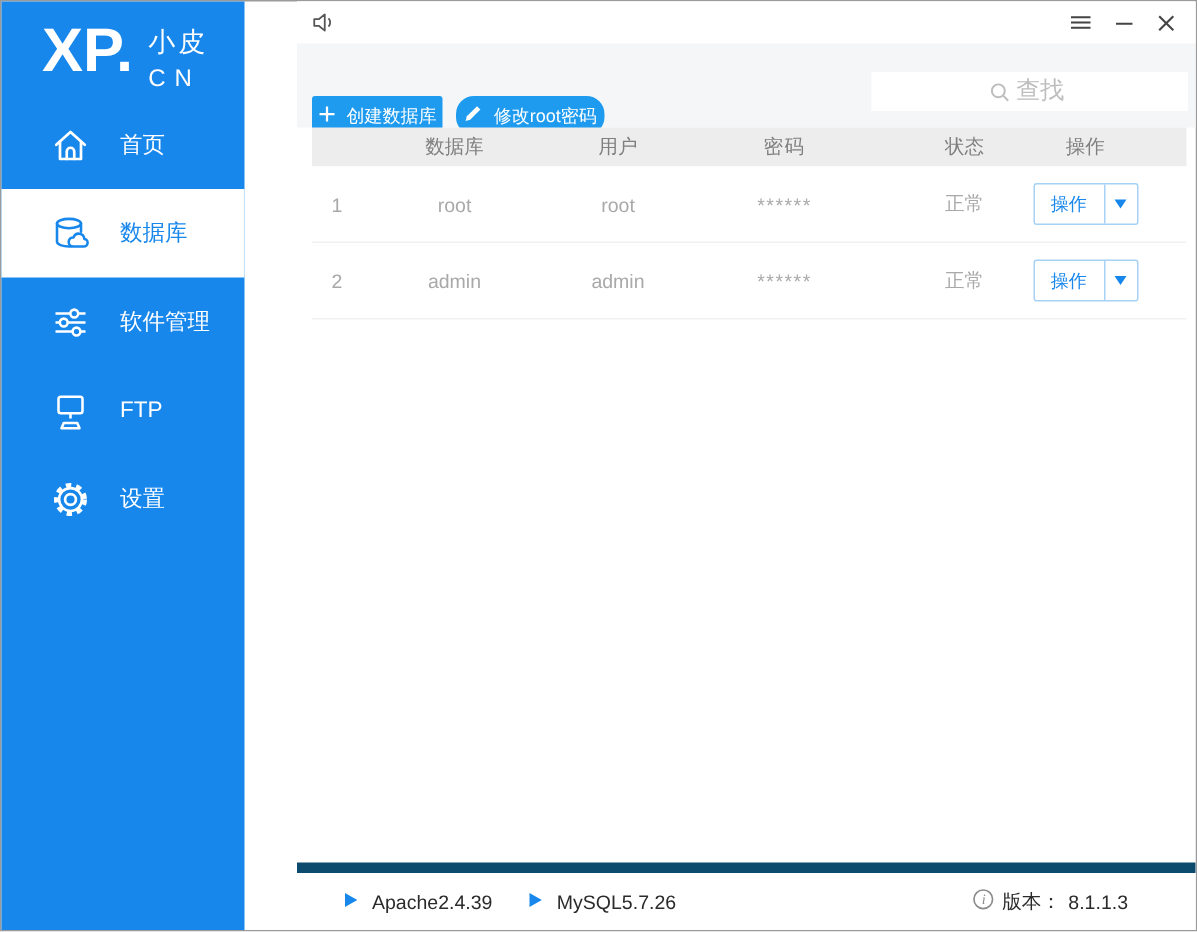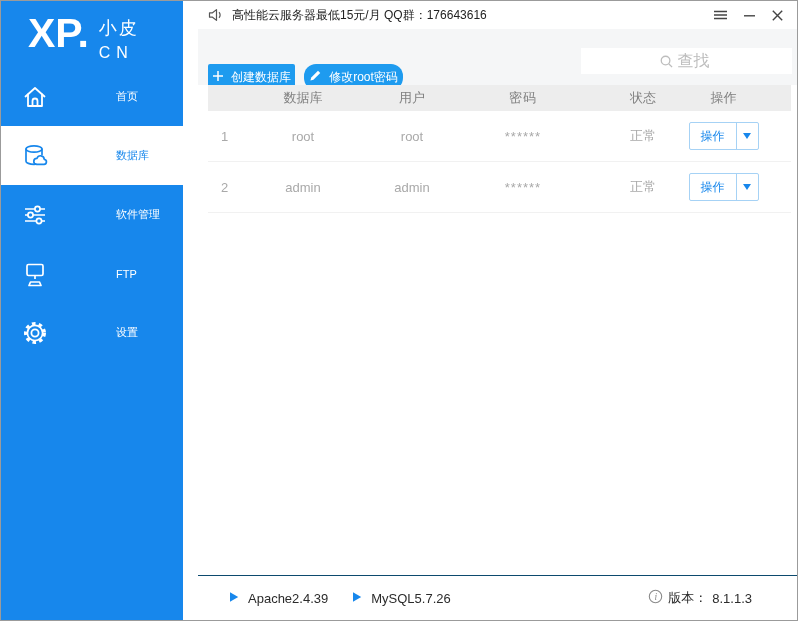--- a/index.html
+++ b/index.html
@@ -2,29 +2,29 @@
 <html><head>
 <meta charset="utf-8">
 <style>
   * { margin:0; padding:0; box-sizing:border-box; }
   html,body { width:798px; height:621px; background:#fff; overflow:hidden;
               font-family:"Liberation Sans","DejaVu Sans",sans-serif; }
   .window { position:relative; width:798px; height:621px; background:#fff;
             border:1px solid #9b9b9b; }
 
   
-  .sidebar { position:absolute; left:0; top:0; bottom:0; width:182px; background:#1787ec; }
+  .sidebar { position:absolute; left:0; top:0; bottom:0; width:162px; background:#1787ec; }
   .logo-row { display:flex; align-items:flex-start; padding:10px 0 0 27px; }
   .logo-main { font-size:41px; font-weight:bold; color:#fff; line-height:1.1; }
   .logo-sub { display:flex; flex-direction:column; color:#fff; padding:5px 0 0 10px; }
   .logo-sub-top { font-size:18px; letter-spacing:2px; }
   .logo-sub-bottom { font-size:16px; letter-spacing:6px; margin-top:4px; }
   .menu { position:absolute; top:66px; left:0; right:0; }
-  .menu-item { height:59px; display:flex; align-items:center; padding-left:20px;
-               color:#fff; font-size:11px; cursor:pointer;gap:48px; }
+  .menu-item { height:59px; display:flex; align-items:center; padding-left:32px;
+               color:#fff; font-size:15px; cursor:pointer; }
   .menu-item.active { background:#fff; color:#1787ec; }
   .mi-icon { width:28px; height:28px; margin-right:19px; display:flex; align-items:center; justify-content:center; }
   .mi-icon svg { display:block; }
 
   
   .main { position:absolute; left:197px; top:0; right:0; bottom:0; background:#fff; }
 
   .titlebar { position:absolute; top:0; left:0; right:0; height:28px; background:#fff;
               display:flex; align-items:center; }
   .speaker { margin-left:9px; display:flex; }
@@ -62,21 +62,21 @@
   .op-btn { width:70px; height:28px; background:#fff; border:1px solid #a6d2f5;
             border-radius:2px; display:flex; cursor:pointer; }
   .op-text { flex:1; display:flex; align-items:center; justify-content:center;
              color:#1787ec; font-size:12px; }
   .op-caret-wrap { width:22px; border-left:1px solid #a6d2f5; display:flex;
                    align-items:center; justify-content:center; }
   .caret-down { width:0; height:0; border-left:4.5px solid transparent;
                 border-right:4.5px solid transparent; border-top:6px solid #1787ec; }
 
   .footer { position:absolute; bottom:0; left:0; right:0; height:45px; background:#fff;
-            border-top:1px solid #0c4a6e; display:flex; align-items:center;
+            border-top:7px solid #0c4a6e; display:flex; align-items:center;
             font-size:13px; color:#2b2b2b; }
   .service { display:flex; align-items:center; gap:8px; cursor:pointer; }
   .service-apache { margin-left:30px; }
   .service-mysql { margin-left:23px; }
   .footer-right { position:absolute; right:45px; display:flex; align-items:center; gap:5px; }
 </style>
 </head>
 <body>
 
 <div class="window">
@@ -155,21 +155,20 @@
 
   <div class="main">
 
     <div class="titlebar">
       <span class="speaker">
         <svg width="16" height="16" viewBox="0 0 16 16" fill="none" stroke="#555" stroke-width="1.2" stroke-linejoin="round">
           <path d="M2.5 5.8v4.4h3l4 3.2V2.6l-4 3.2h-3z"></path>
           <path d="M12 5.3a3.8 3.8 0 0 1 0 5.4"></path>
         </svg>
       </span>
-      <span class="announce">高性能云服务器最低15元/月  QQ群：176643616</span>
       <div class="win-controls">
         <span>
           <svg width="17" height="16" viewBox="0 0 17 16" stroke="#444" stroke-width="1.3">
               <path d="M2 4.5h13M2 8h13M2 11.5h13"></path>
             </svg>
         </span>
         <span>
           <svg width="15" height="15" viewBox="0 0 15 15" stroke="#444" stroke-width="1.4">
               <path d="M2 7.8h11"></path>
             </svg>

